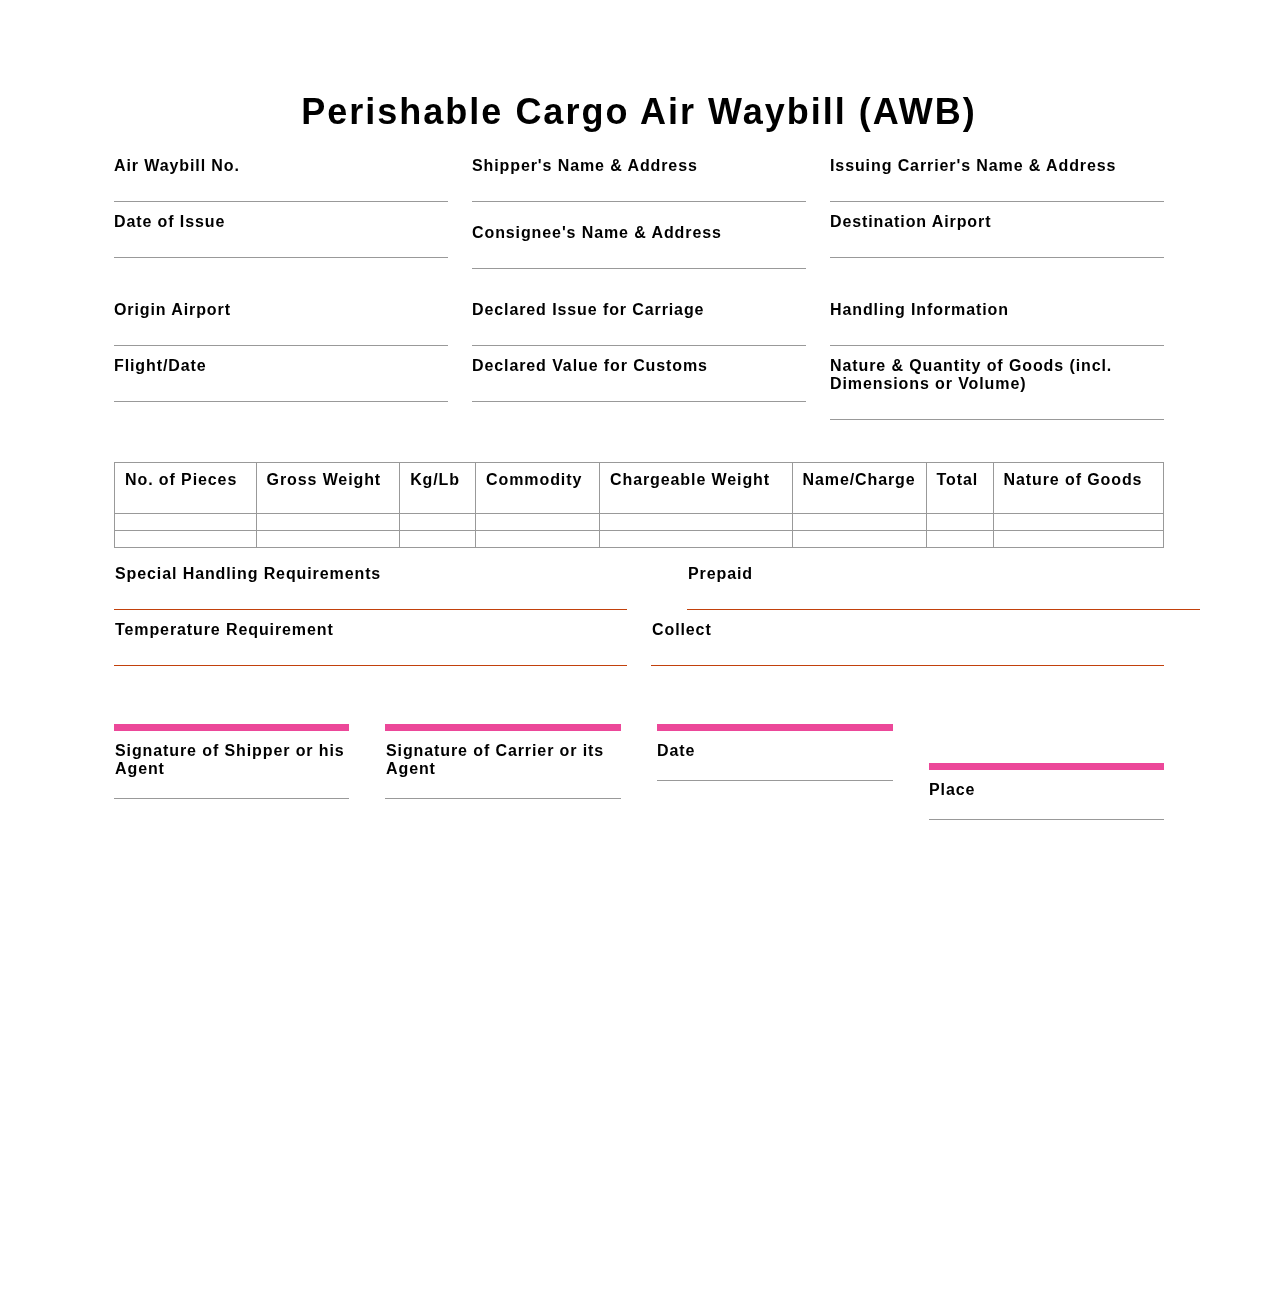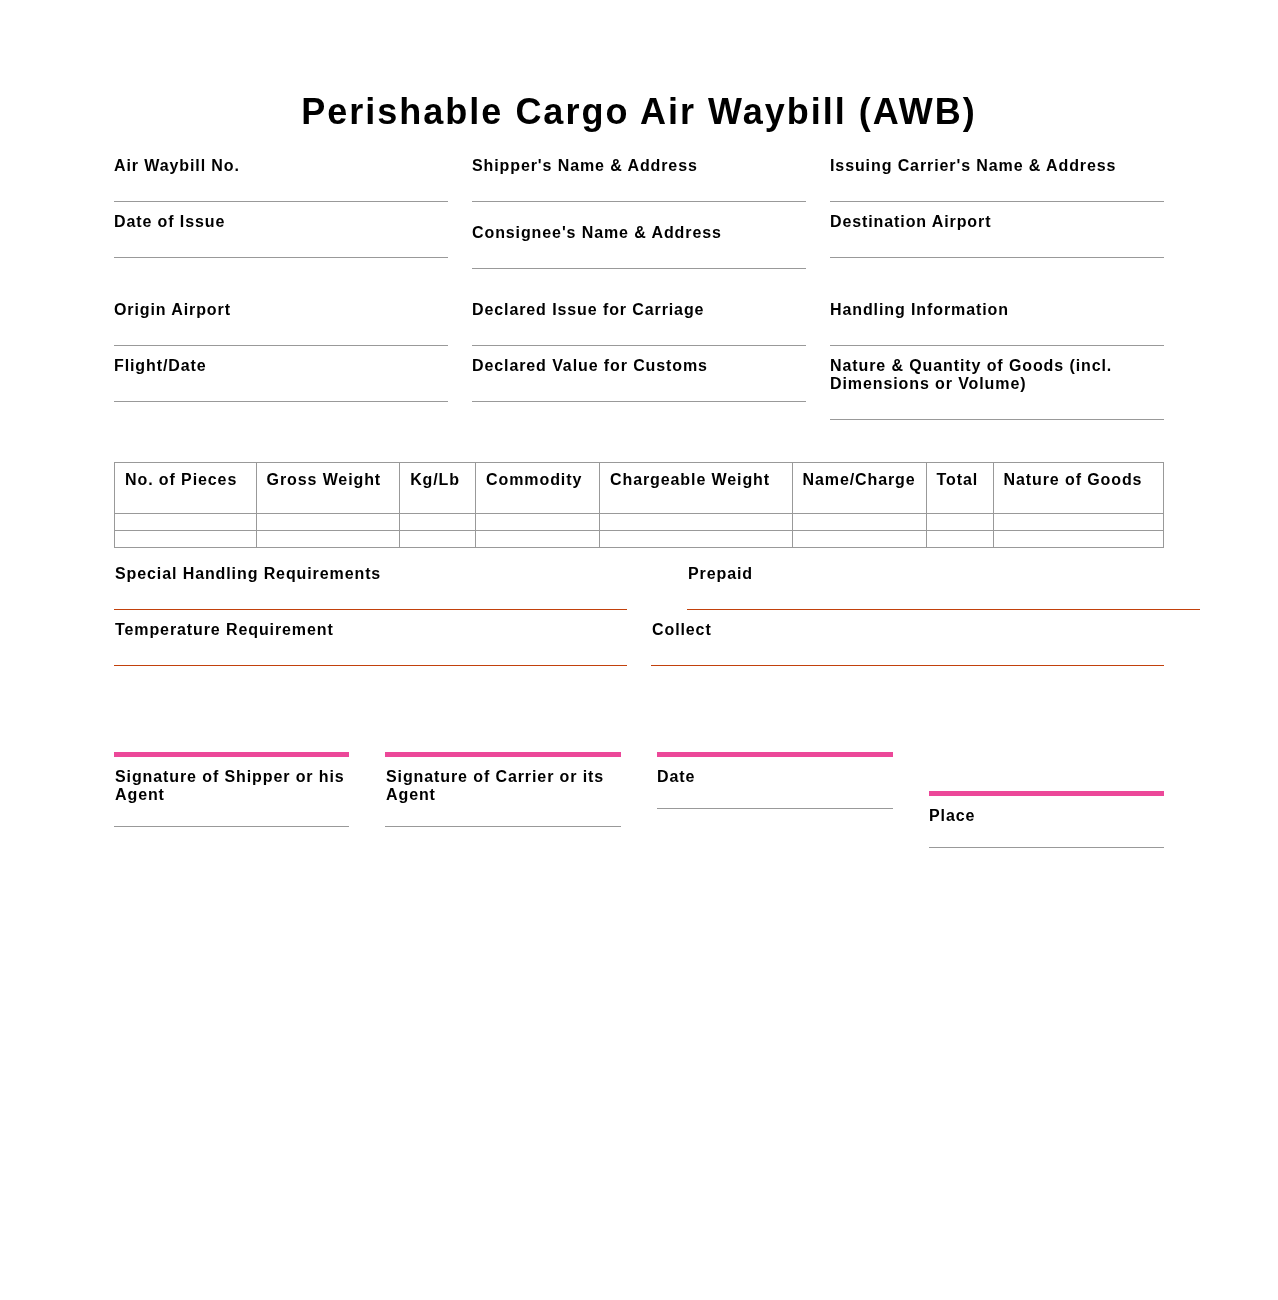--- a/index.html
+++ b/index.html
@@ -8,21 +8,21 @@
     .title { position: absolute; left: 0; top: 90px; width: 1050px; text-align: center; font-size: 36px; font-weight: bold; letter-spacing: 2px; line-height: 44px; }
     .label { font-size: 16px; font-weight: bold; letter-spacing: 0.9px; line-height: 18px; }
     .field { position: absolute; width: 334px; border-bottom: 1px solid #999; box-sizing: border-box; }
     .field .label { position: absolute; left: 0; top: 0; }
     table.goods { position: absolute; left: 0; top: 462px; width: 1050px; border-collapse: collapse; }
     table.goods th, table.goods td { border: 1px solid #999; padding: 0 10px; text-align: left; }
     table.goods th { height: 34px; font-size: 16px; font-weight: bold; letter-spacing: 0.9px; vertical-align: middle; padding-bottom: 16px; }
     table.goods td { height: 16px; }
     .field-wide { position: absolute; width: 513px; border-bottom: 1px solid #c2410c; box-sizing: border-box; }
     .field-wide .label { position: absolute; left: 1px; top: 0; }
-    .sig { position: absolute; width: 235px; border-top: 5px solid #ec4899; border-bottom: 1px solid #999; box-sizing: border-box; margin-top: 28px; }
+    .sig { position: absolute; width: 235px; border-top: 7px solid #ec4899; border-bottom: 1px solid #999; box-sizing: border-box; }
     .sig .label { position: absolute; left: 1px; top: 11px; }
   </style>
 </head>
 <body>
 
 <div class="page">
   <div class="title">Perishable Cargo Air Waybill (AWB)</div>
 
   <div class="field" style="left:0; top:157px; height:45px;">
     <span class="label">Air Waybill No.</span>

